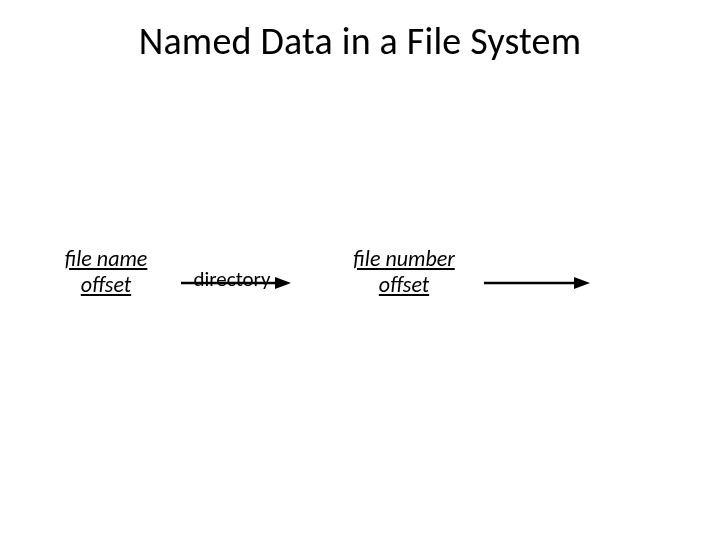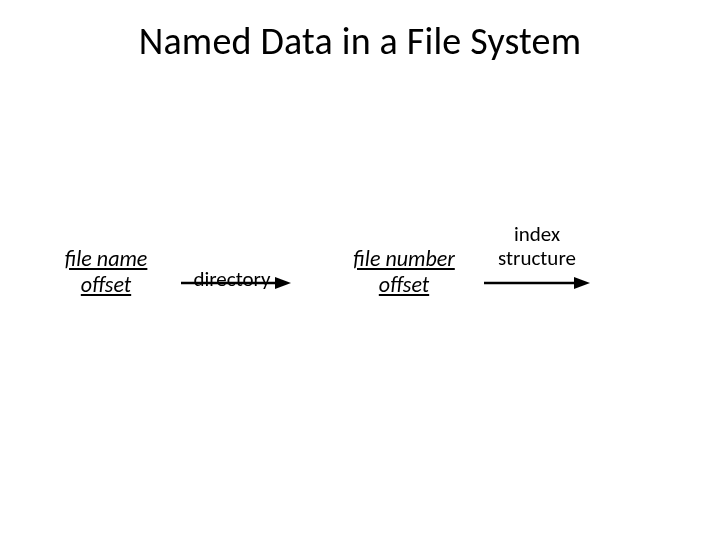--- a/index.html
+++ b/index.html
@@ -83,24 +83,20 @@
         <line x1="2" y1="9" x2="98" y2="9" stroke="#000" stroke-width="2.4"></line>
         <polygon points="96,3 112,9 96,15" fill="#000"></polygon>
       </svg>
     </div>
 
     <div class="node n2">
       <span>file number</span><br>
       <span>offset</span>
     </div>
 
-    <div class="arrow-label al2">
-      <span>index</span><br>
-      <span>structure</span>
-    </div>
     <div class="arrow a2">
       <svg class="arrow-svg" viewBox="0 0 108 18">
         <line x1="2" y1="9" x2="94" y2="9" stroke="#000" stroke-width="2.4"></line>
         <polygon points="92,3 108,9 92,15" fill="#000"></polygon>
       </svg>
     </div>
 
 
   </div>
 

